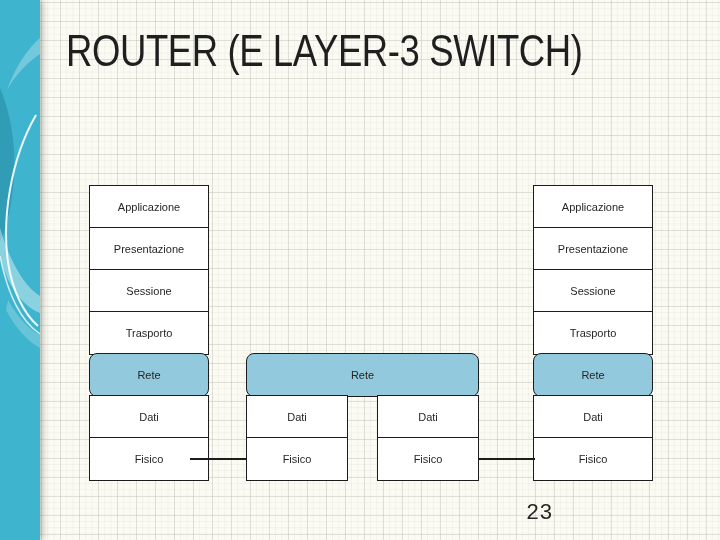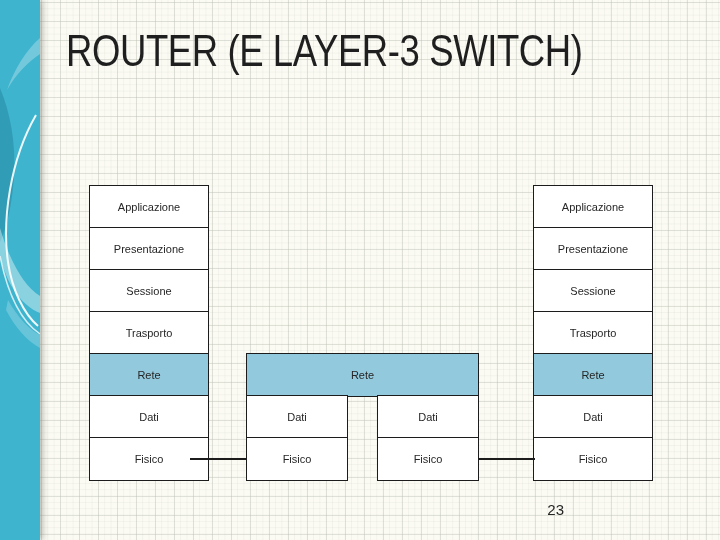--- a/index.html
+++ b/index.html
@@ -49,21 +49,21 @@
     border: 1.5px solid var(--box-border, #1c1c1c);
     background: var(--box-fill, #ffffff);
     display: flex;
     align-items: center;
     justify-content: center;
     font-size: 11px;
     color: #262626;
   }
   .stack .layer-box + .layer-box,
   .router-col .layer-box + .layer-box { margin-top: -1.5px; }
-  .layer-box.highlight { background: var(--highlight-blue, #92c9dc); }
+  .layer-box.highlight { background: var(--highlight-blue, #92c9dc); border-radius: 8px; }
   .router-rete {
     position: absolute;
     left: 246px; top: 353px;
     width: 233px;
   }
   .router-col {
     position: absolute;
     top: 395px;
     width: 102px;
   }
@@ -74,23 +74,24 @@
     top: 458px;
     height: 1.5px;
     background: var(--box-border, #1c1c1c);
   }
   .connector-left  { left: 190px; width: 57px; }
   .connector-right { left: 478px; width: 57px; }
   .page-number {
     position: absolute;
     left: 526px; top: 501px;
     width: 38px;
-    text-align: right;
-    font-size: 15px;
+    text-align: left;
+    font-size: 22px;
     color: #262626;
+    font-family: Liberation Mono, monospace;
   }
 </style>
 </head>
 <body>
 
 <div class="slide">
 
   <div class="sidebar">
     <svg width="40" height="540" viewBox="0 0 40 540" xmlns="http://www.w3.org/2000/svg">
       <rect x="0" y="0" width="40" height="540" fill="#3eb4ce"></rect>

